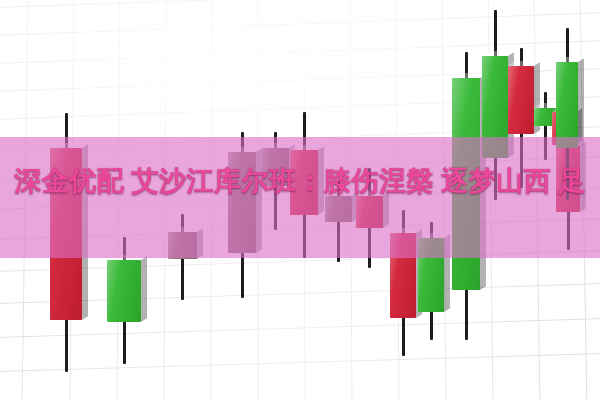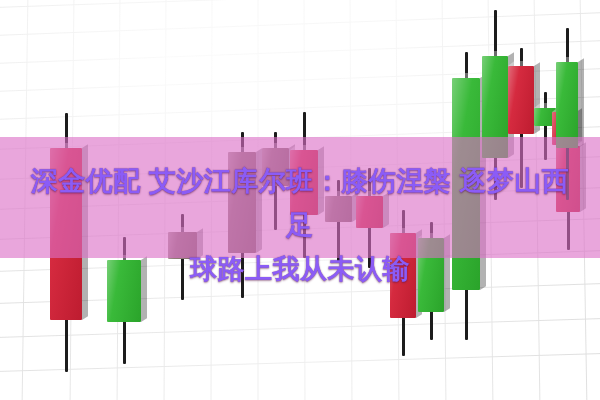--- a/index.html
+++ b/index.html
@@ -214,15 +214,15 @@
       <div class="candle" style="left: 556px; width: 22px; top: 0px; height: 400px;">
         <div class="wick" style="top: 28px; height: 172px;"></div>
         <div class="body" style="top: 62px; height: 86px; background: rgb(47, 182, 47);">
           <span class="sheen"></span>
         </div>
       </div>
     </div>
 
   <div class="band" id="band" style="top: 137px; height: 121px; background: rgba(219, 112, 199, 0.62);"></div>
 
-  <div class="headline" id="headline" style="top: 159px; color: #8b5cf6;"><span>深金优配 艾沙江库尔班：膝伤涅槃 逐梦山西 足</span><br><span>球路上我从未认输</span></div>
+  <div class="headline" id="headline" style="top: 159px; color: #ec4899; font-family: Liberation Serif, serif;"><span>深金优配 艾沙江库尔班：膝伤涅槃 逐梦山西 足</span><br></div>
 
 </div>
 
 </body></html>

